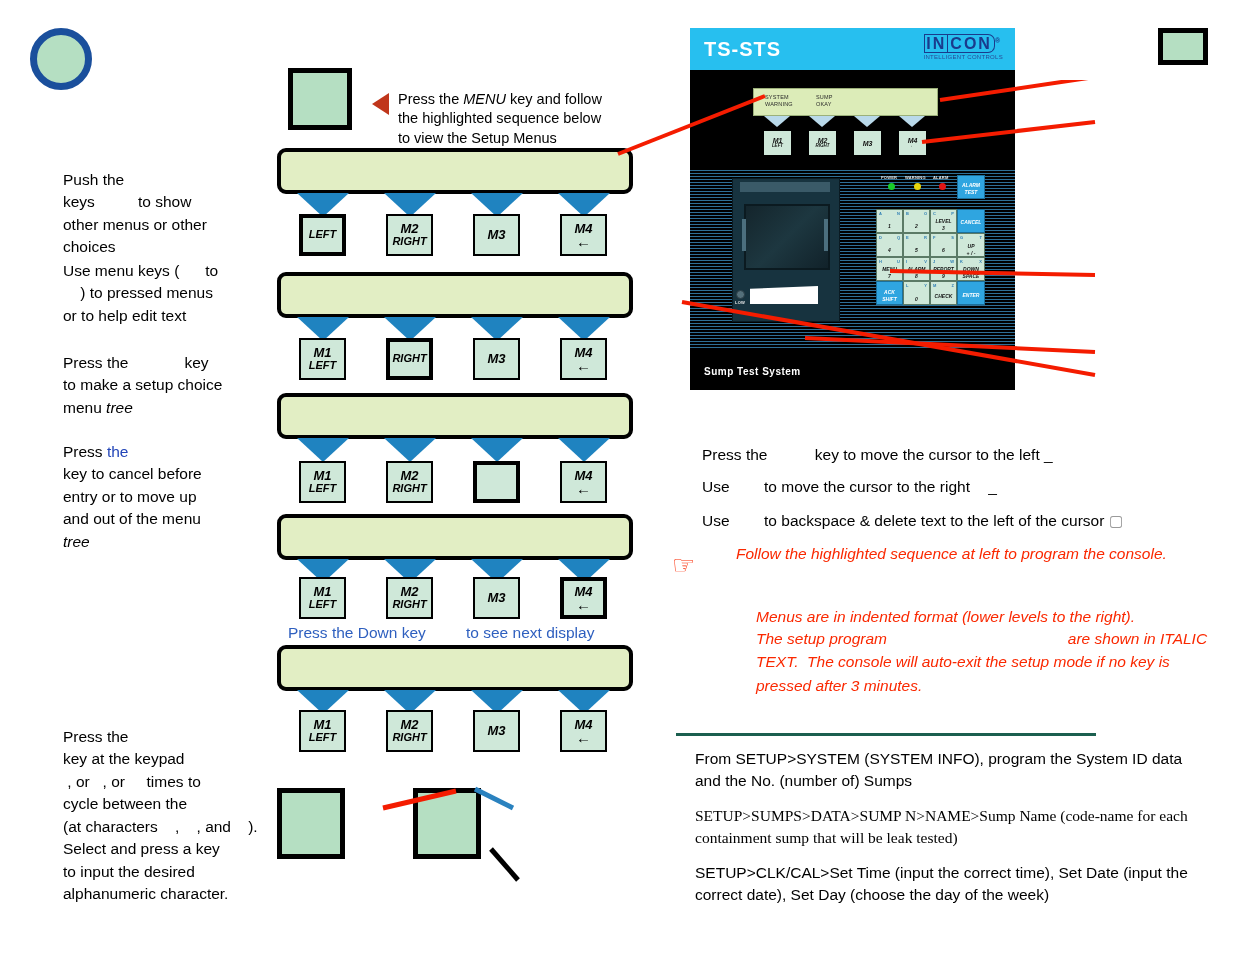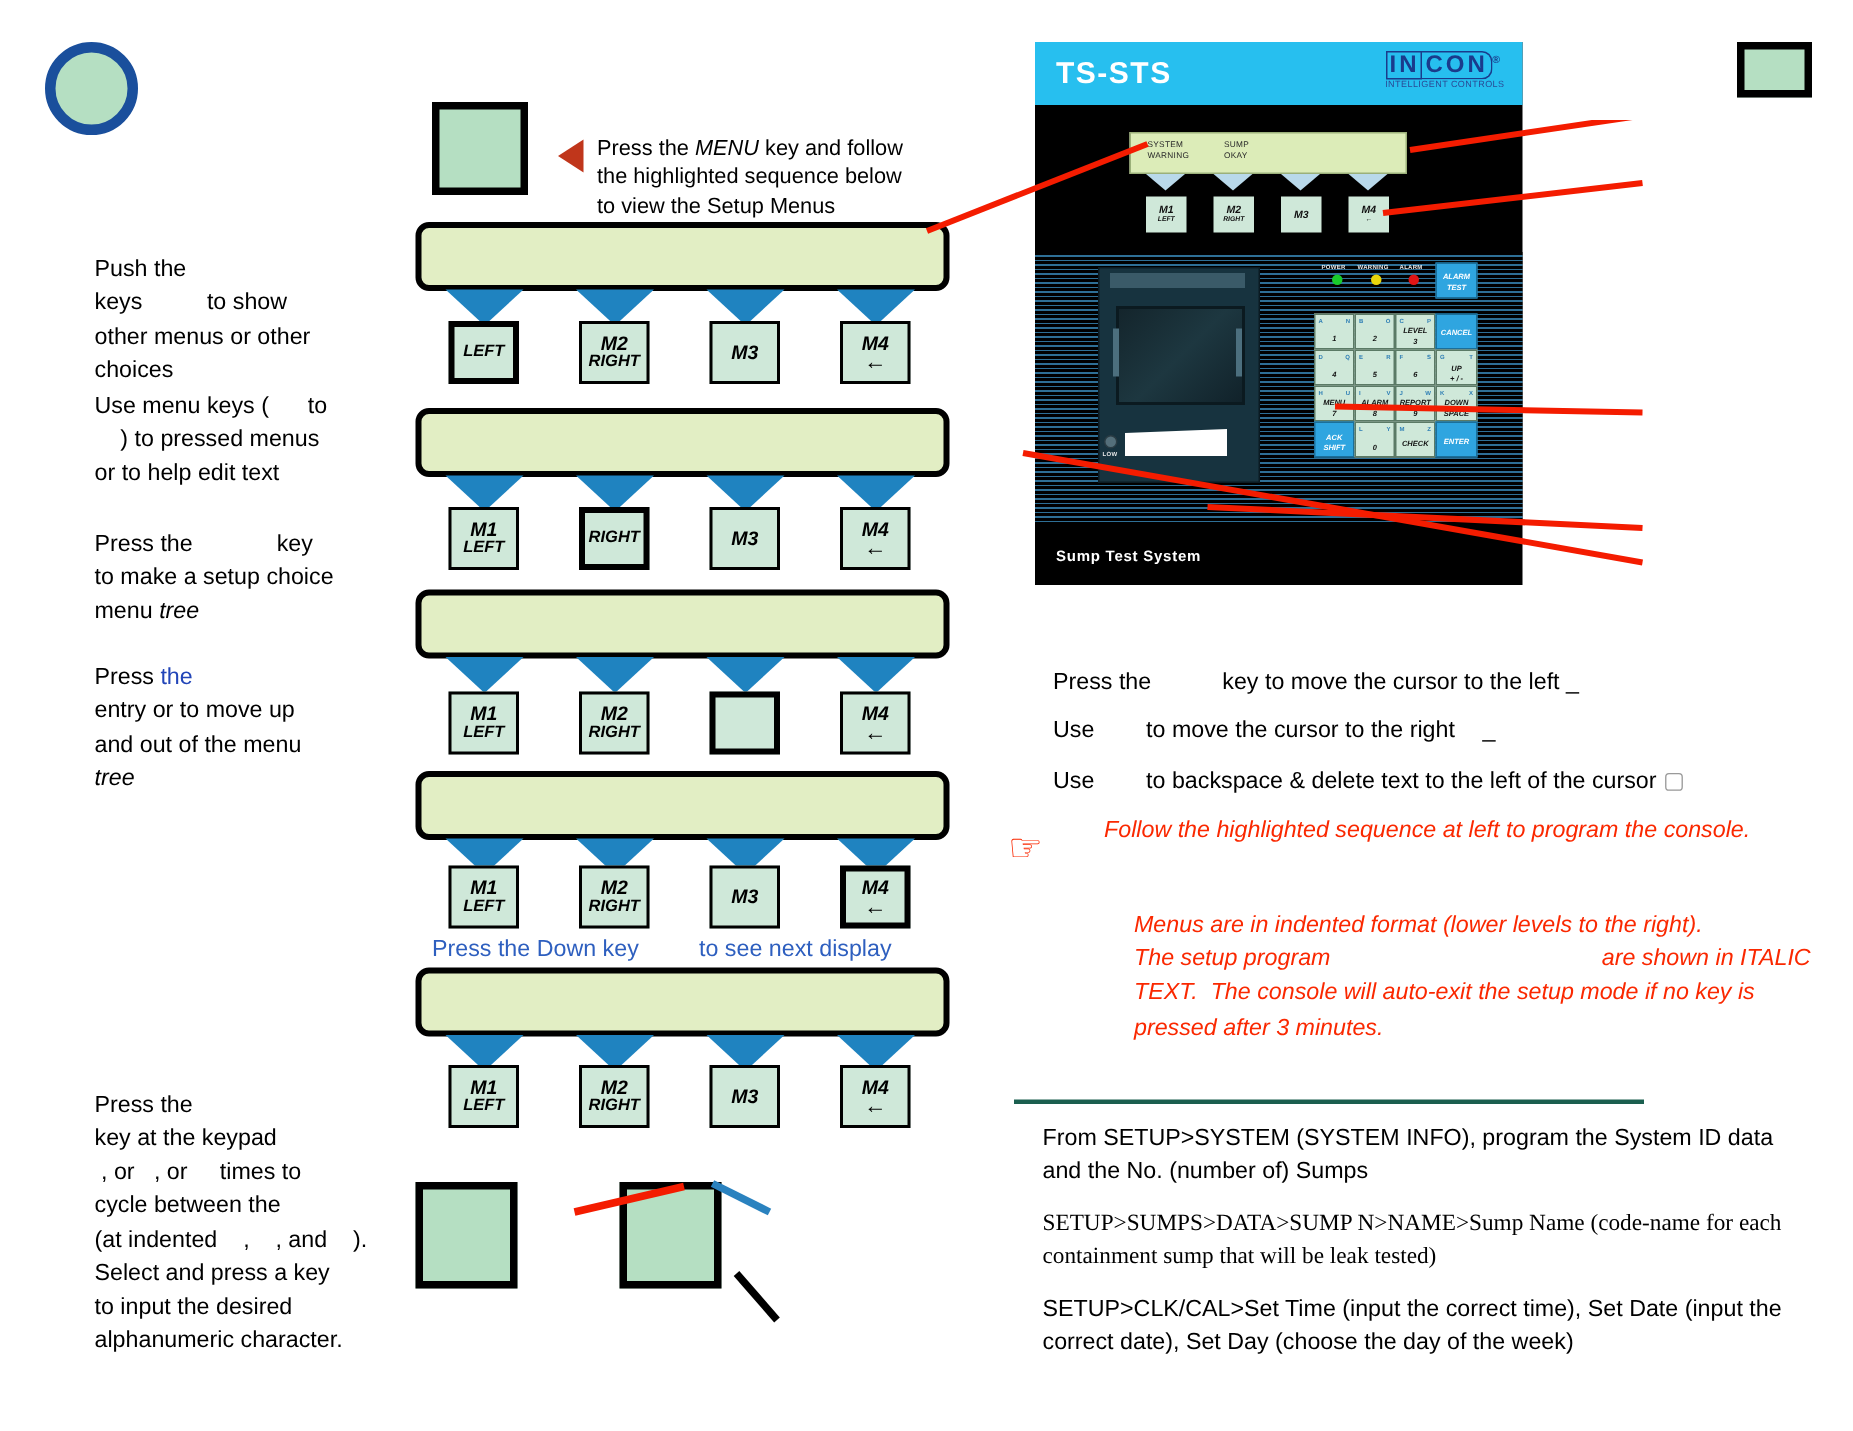--- a/index.html
+++ b/index.html
@@ -255,31 +255,32 @@
 </div>
 
 <div class="abs body-text" style="left:63px; top:352px; width:220px;">
   <div style="white-space:pre;">Press the             key</div>
   <div>to make a setup choice</div>
   <div>menu <span class="ital">tree</span></div>
 </div>
 
 <div class="abs body-text" style="left:63px; top:441px; width:215px;">
   <div>Press <span class="blue">the</span></div>
+  <div>key to cancel before</div>
   <div>entry or to move up</div>
   <div>and out of the menu</div>
   <div class="ital">tree</div>
 </div>
 
 <div class="abs body-text" style="left:63px; top:726px; width:225px;">
   <div>Press the</div>
   <div>key at the keypad</div>
   <div style="white-space:pre;"> , or   , or     times to</div>
   <div>cycle between the</div>
-  <div style="white-space:pre;">(at indented    ,    , and    ).</div>
+  <div style="white-space:pre;">(at characters    ,    , and    ).</div>
   <div>Select and press a key</div>
   <div>to input the desired</div>
   <div>alphanumeric character.</div>
 </div>
 
 <div class="abs lcd-bar" style="left:277px; top:148px;"></div>
 <div class="abs down-arrow" style="left:297px; top:193px;"></div>
 <div class="abs down-arrow" style="left:384px; top:193px;"></div>
 <div class="abs down-arrow" style="left:471px; top:193px;"></div>
 <div class="abs down-arrow" style="left:558px; top:193px;"></div>

